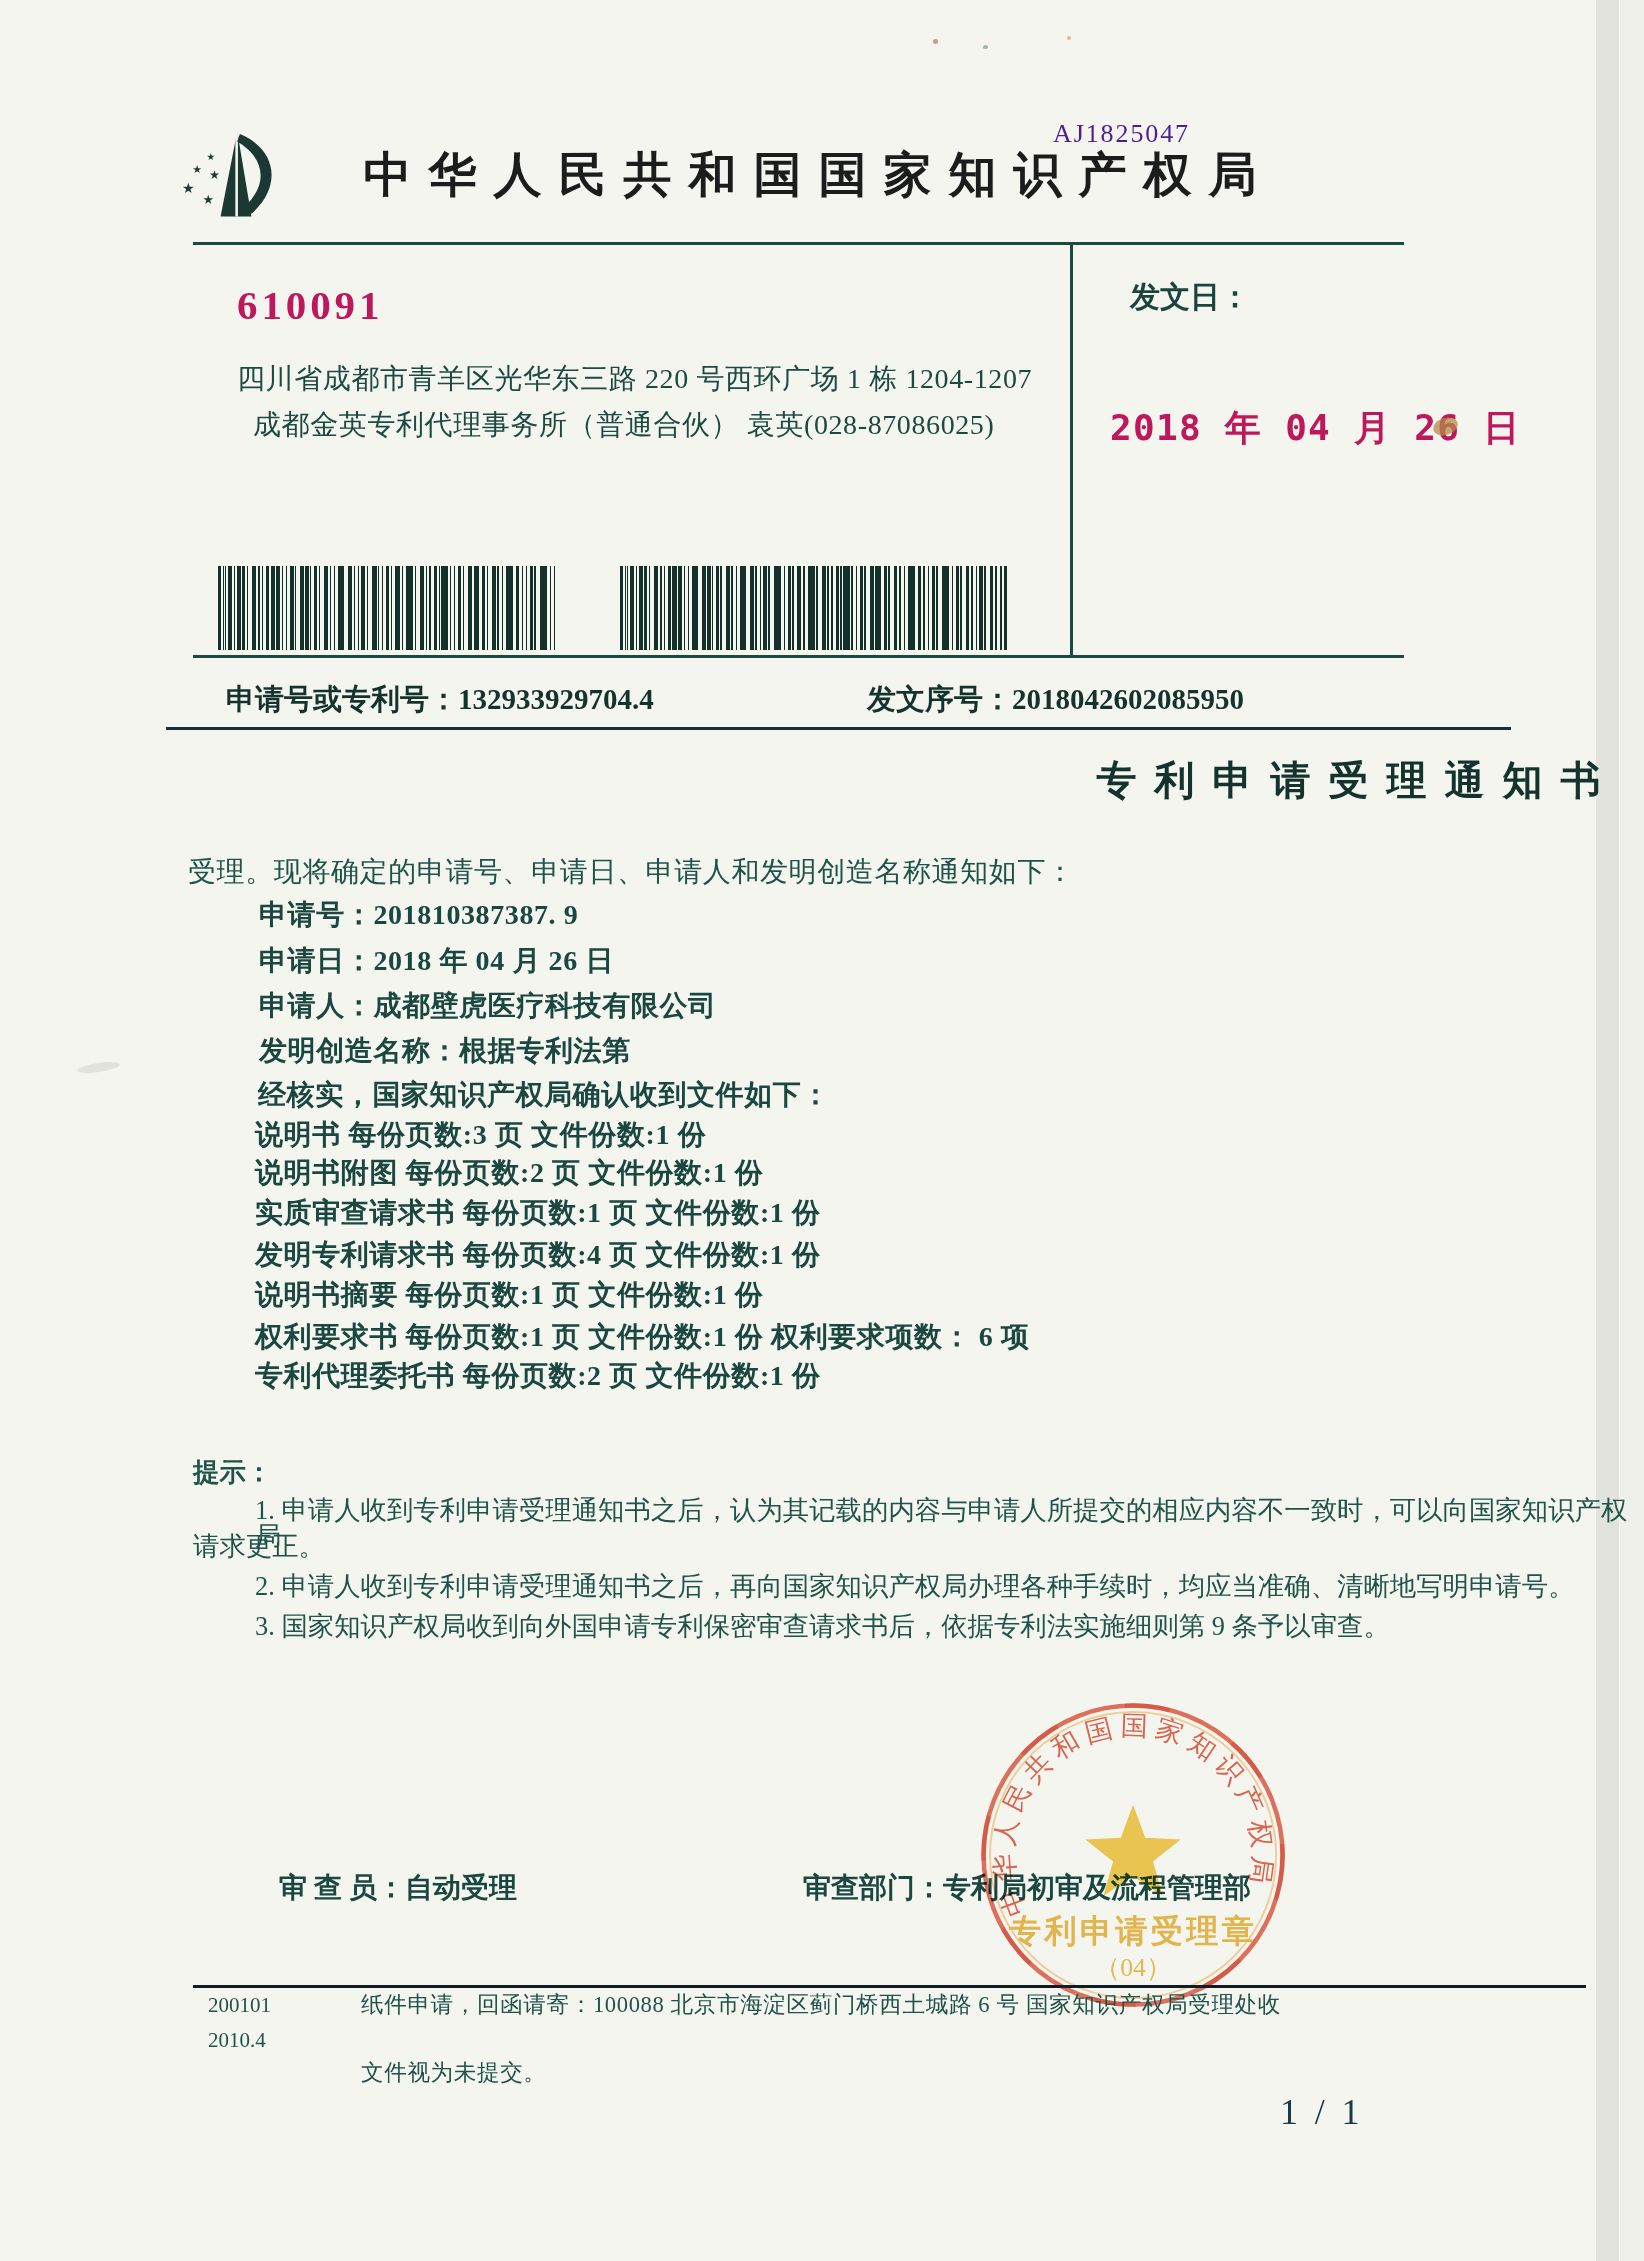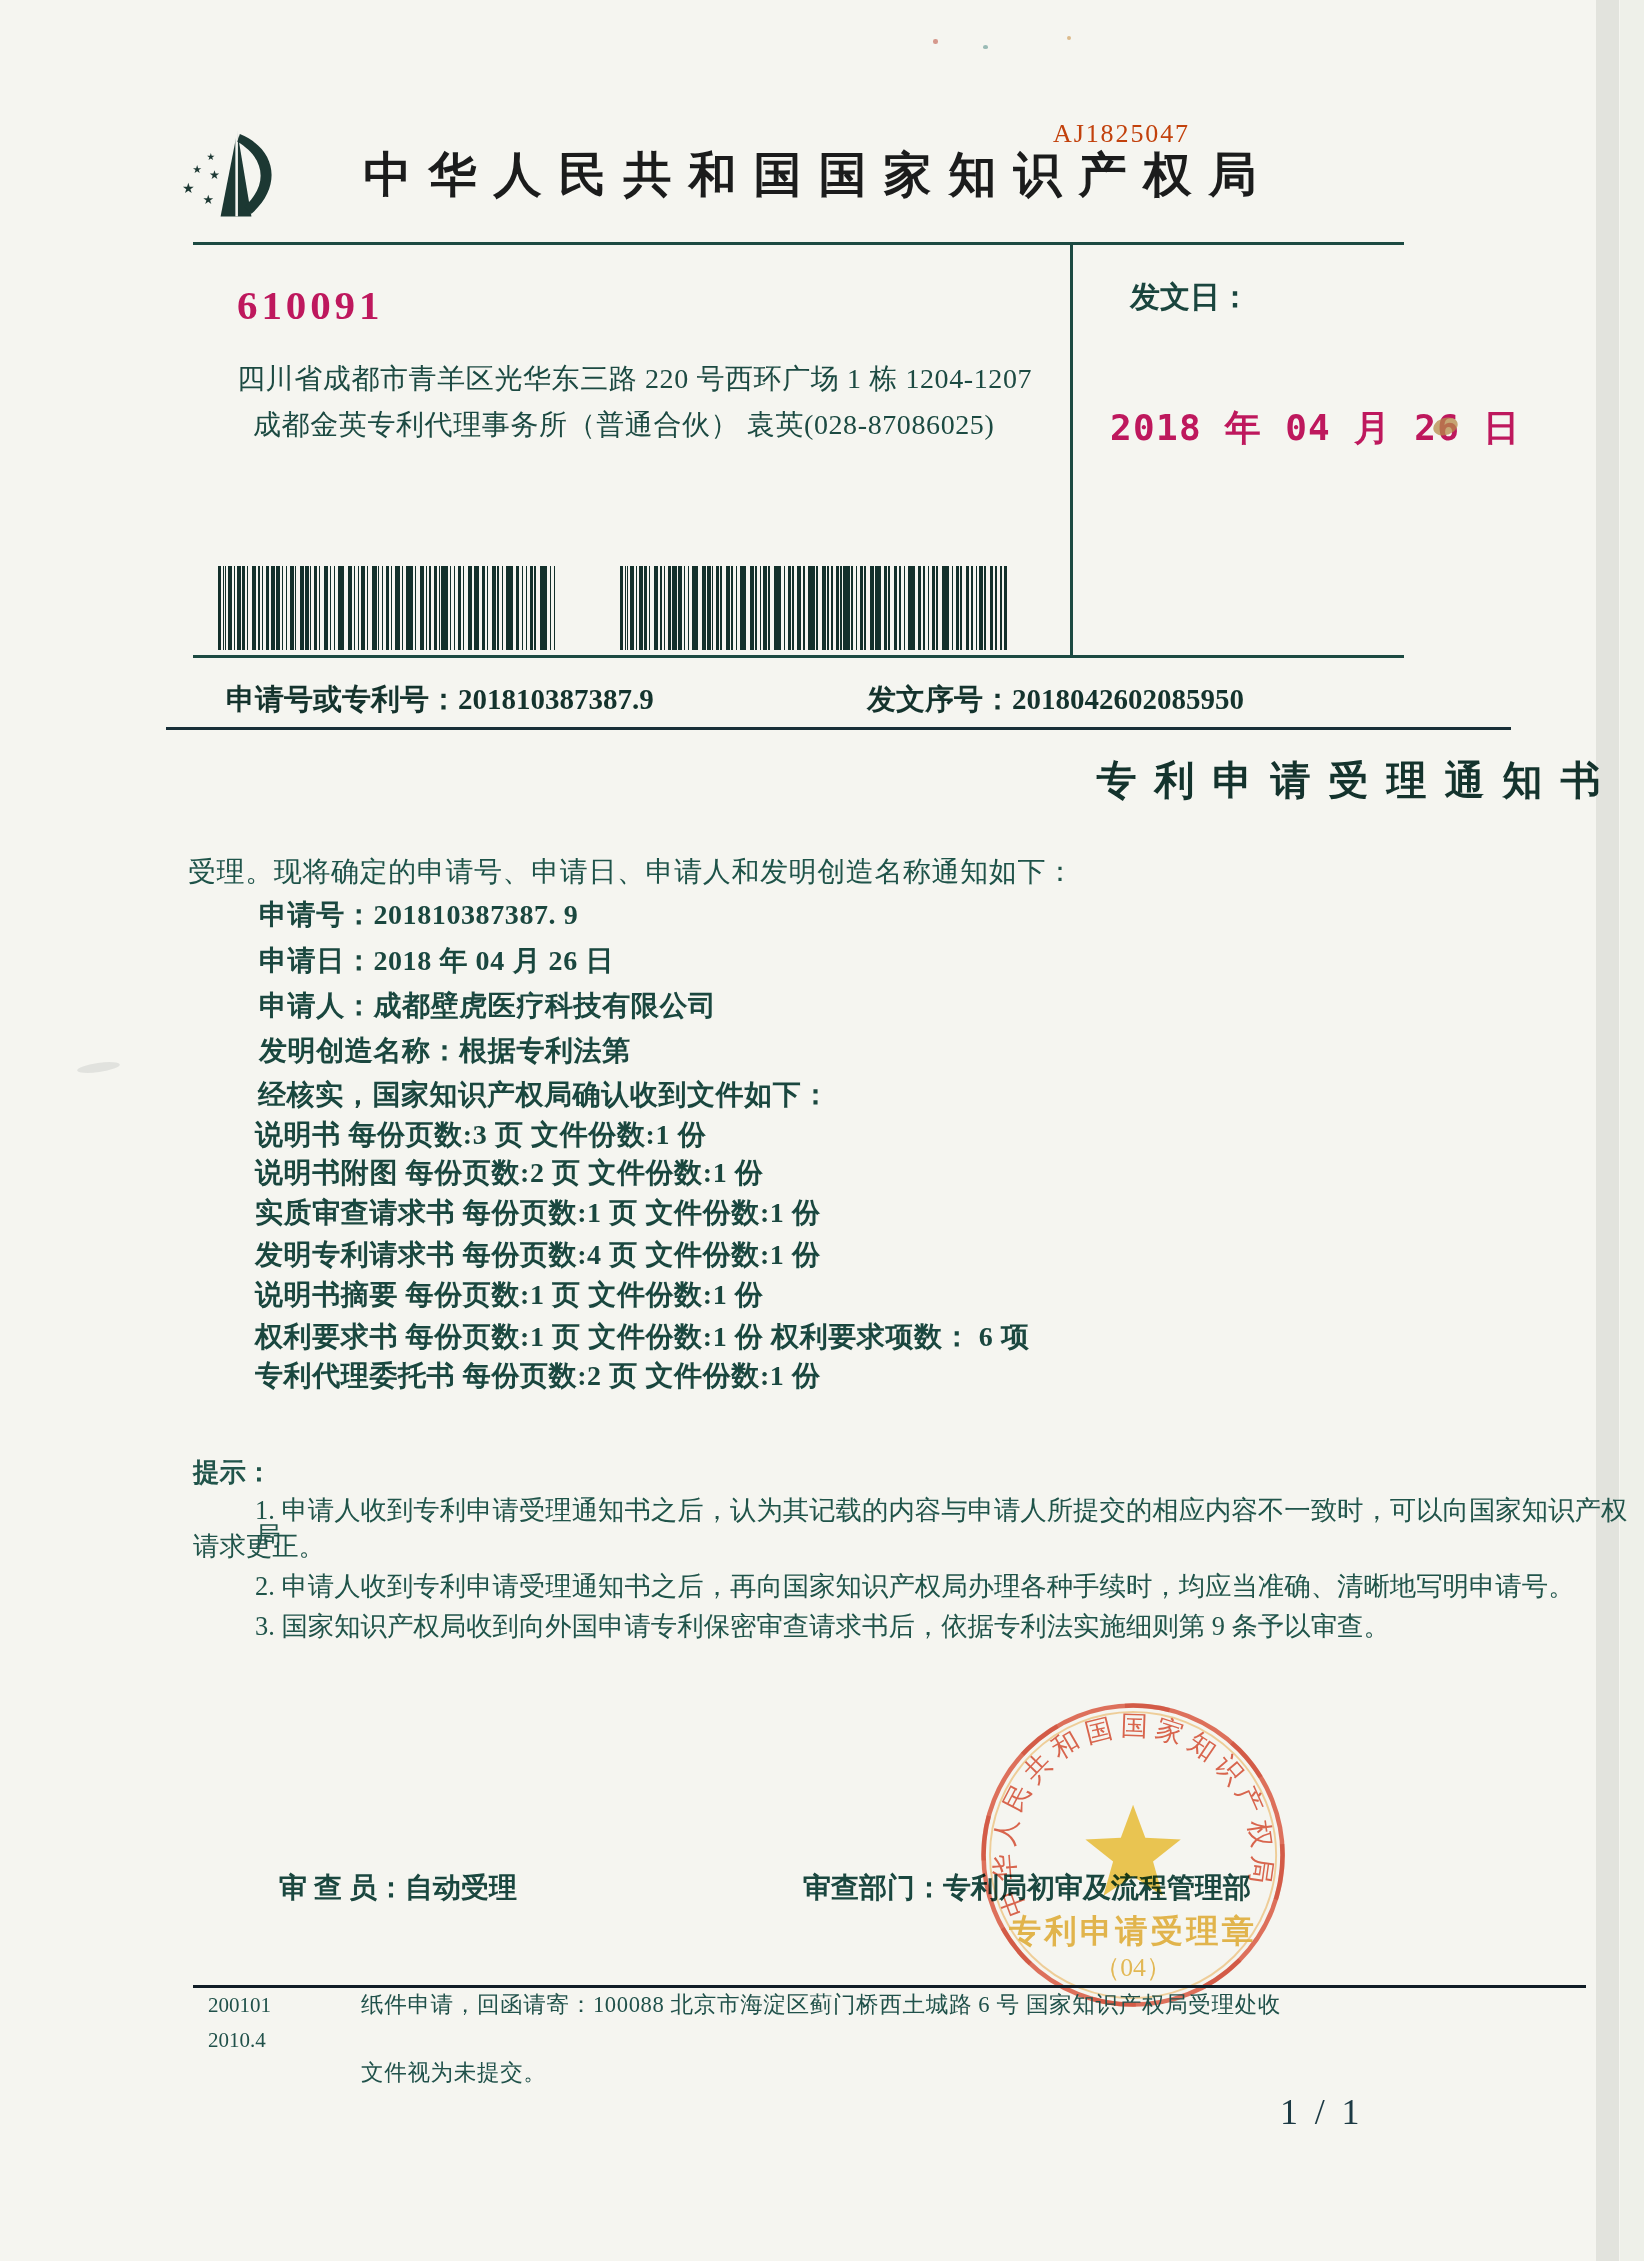--- a/index.html
+++ b/index.html
@@ -5,21 +5,21 @@
   html,body{margin:0;padding:0;background:#d9d9d4;}
   .sheet{position:relative;width:1644px;height:2261px;background:#f5f5f0;overflow:hidden;
          font-family:"Liberation Serif","DejaVu Serif",serif;color:#1e5048;}
   .abs{position:absolute;line-height:1;}
   .edgeband1{left:1596px;top:0;width:23px;height:2261px;background:#e2e3dd;}
   .edgeband2{left:1620px;top:0;width:24.5px;height:2261px;background:#eef0e9;}
   .hline{background:#1c4a42;height:2.6px;}
   .vline{background:#1c4a42;width:2.6px;}
   .agency{font-family:"Liberation Sans","DejaVu Sans",sans-serif;font-weight:bold;
           font-size:48px;letter-spacing:17px;color:#1b1c1c;text-align:center;width:967px;}
-  .ajcode{font-size:26px;color:#c2410c;letter-spacing:1.9px;}
+  .ajcode{font-size:26px;color:#4c1d95;letter-spacing:1.9px;}
   .postal{font-size:41px;font-weight:bold;color:#be185d;letter-spacing:3.9px;}
   .addr{font-size:28px;color:#1c4a42;letter-spacing:0.6px;}
   .dispatchlabel{font-size:30px;font-weight:bold;color:#1a453e;}
   .dispatchdate{font-family:"DejaVu Sans Mono","Liberation Mono",monospace;
                 font-size:36px;font-weight:bold;color:#be185d;letter-spacing:1.3px;}
   .barcode{height:84px;background-image:
      repeating-linear-gradient(90deg,#13302b 0 2.6px,transparent 2.6px 4.5px,#13302b 4.5px 5.8px,transparent 5.8px 9.7px,#13302b 9.7px 13.5px,transparent 13.5px 15.5px,#13302b 15.5px 17px,transparent 17px 20px,#13302b 20px 21px,transparent 21px 24px),
      repeating-linear-gradient(90deg,transparent 0 7px,#13302b 7px 8.4px,transparent 8.4px 18.7px,#13302b 18.7px 22.6px,transparent 22.6px 34px);}
   .rowlabel{font-size:29px;font-weight:bold;color:#14332d;}
   .noticetitle{font-size:40px;font-weight:bold;letter-spacing:18px;color:#14332d;
@@ -65,21 +65,21 @@
   <div class="abs addr" style="left:237px;top:365px">四川省成都市青羊区光华东三路 220 号西环广场 1 栋 1204-1207</div>
   <div class="abs addr" style="left:253px;top:411px">成都金英专利代理事务所（普通合伙）  袁英(028-87086025)</div>
 
   <div class="abs dispatchlabel" style="left:1130px;top:282px">发文日：</div>
   <div class="abs dispatchdate" style="left:1110px;top:410px">2018 年 04 月 26 日</div>
 
   <div class="abs barcode" style="left:218px;top:566px;width:337px"></div>
   <div class="abs barcode" style="left:620px;top:566px;width:387px"></div>
 
   <div class="abs rowlabel" style="left:226px;top:685px">
-    <span>申请号或专利号：</span><span>201810387387.9</span>
+    <span>申请号或专利号：</span><span>132933929704.4</span>
   </div>
   <div class="abs rowlabel" style="left:867px;top:685px">
     <span>发文序号：</span><span>2018042602085950</span>
   </div>
 
   <div class="abs hline" style="left:166px;top:727px;width:1345px;background:#182f38"></div>
 
   <div class="abs noticetitle" style="left:6.4px;top:761px">专利申请受理通知书</div>
 
   <div class="abs bodyline" style="left:188px;top:858px">受理。现将确定的申请号、申请日、申请人和发明创造名称通知如下：</div>

